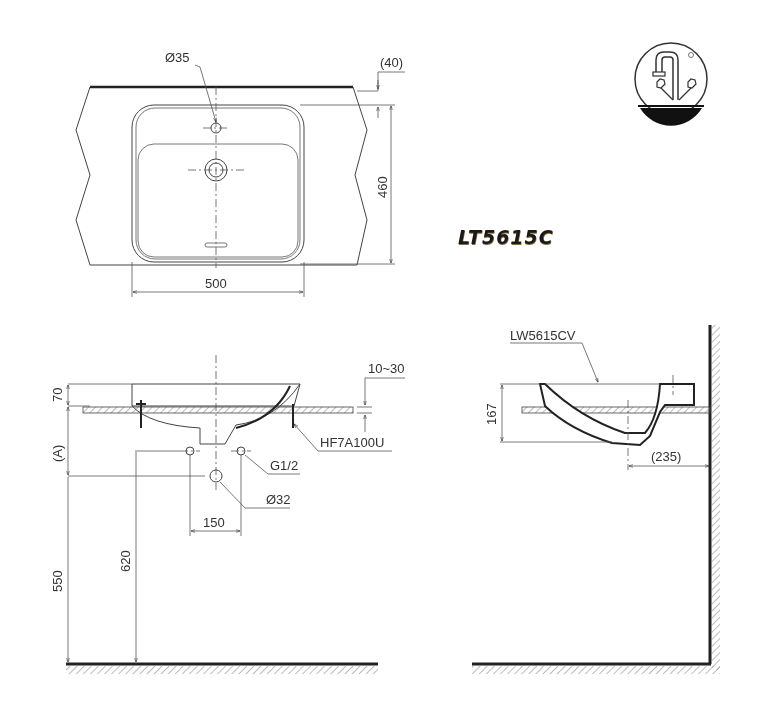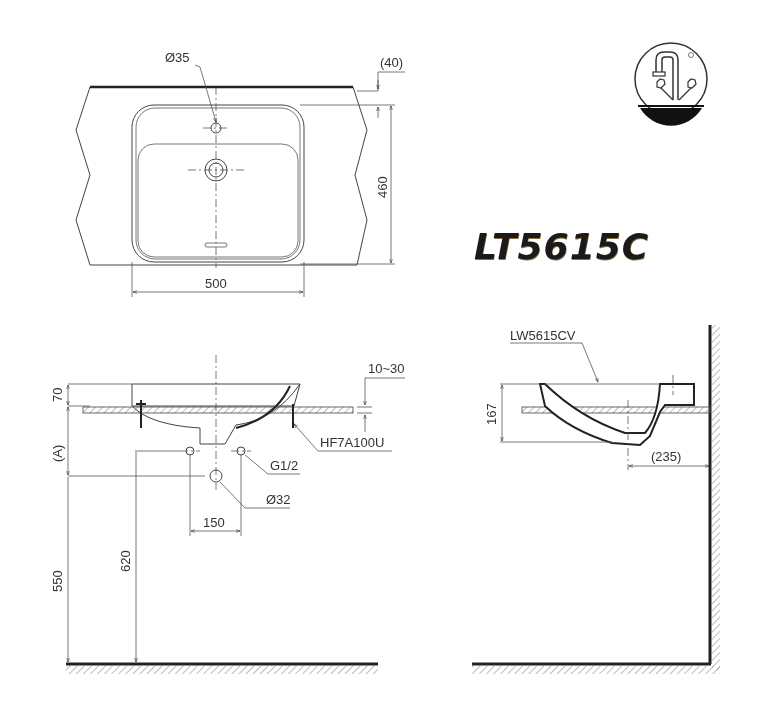--- a/index.html
+++ b/index.html
@@ -1,19 +1,19 @@
 <!DOCTYPE html>
 <html><head>
   <meta charset="utf-8">
   <style>
     html, body { margin: 0; padding: 0; background: #ffffff; }
     body { width: 760px; height: 709px; position: relative; overflow: hidden; font-family: "Liberation Sans", sans-serif; }
     svg { position: absolute; left: 0; top: 0; }
     .dim { font-family: "Liberation Sans", sans-serif; font-size: 13px; fill: #333; }
-    .model { position: absolute; left: 474px; top: 226px; font-family: "DejaVu Sans", sans-serif; font-weight: bold; font-style: italic; font-size: 36px; color: #1a1a1a; letter-spacing: 1px; text-shadow: 0.5px 0.5px 0 #8a6d3b; }
+    .model { position: absolute; left: 458px; top: 226px; font-family: "DejaVu Sans", sans-serif; font-weight: bold; font-style: italic; font-size: 19px; color: #1a1a1a; letter-spacing: 1px; text-shadow: 0.5px 0.5px 0 #8a6d3b; }
     .ln { stroke: #444; stroke-width: 1; fill: none; }
     .thin { stroke: #555; stroke-width: 0.8; fill: none; }
     .cl { stroke: #555; stroke-width: 0.8; stroke-dasharray: 8 3 2 3; fill: none; }
   </style>
 </head>
 <body>
 
 <div class="model">LT5615C</div>
 
 <svg width="760" height="709" viewBox="0 0 760 709">

